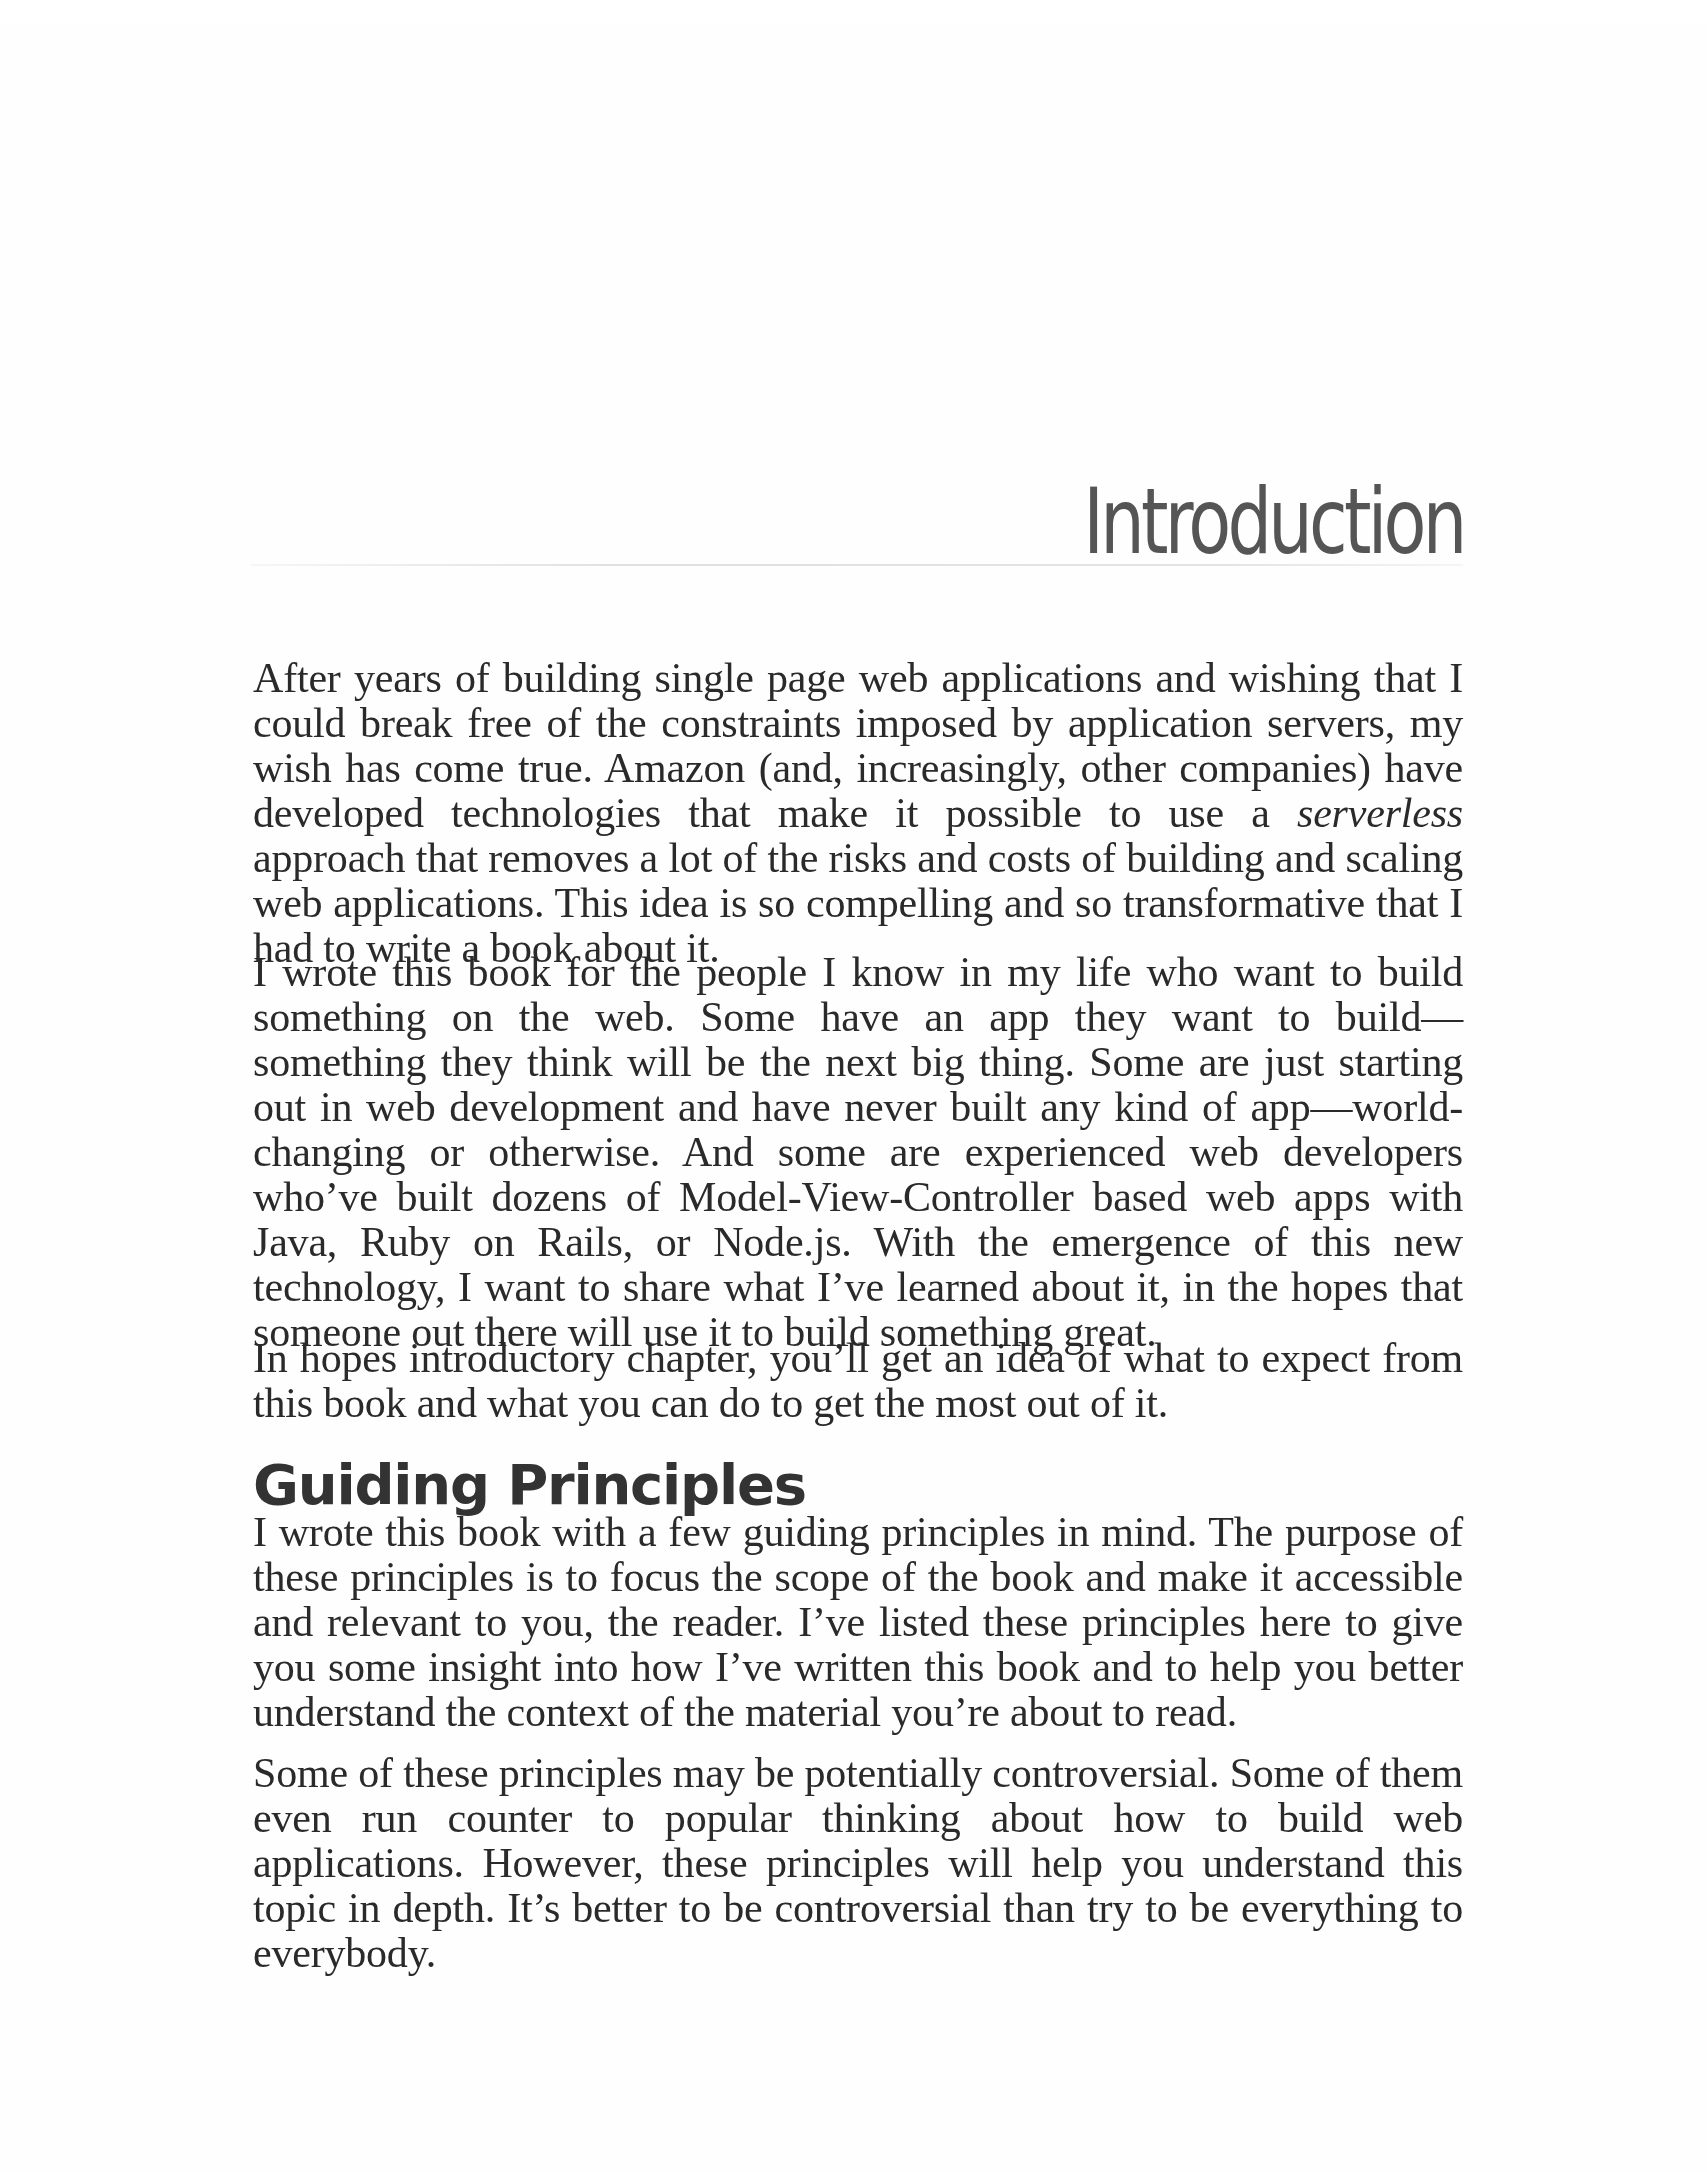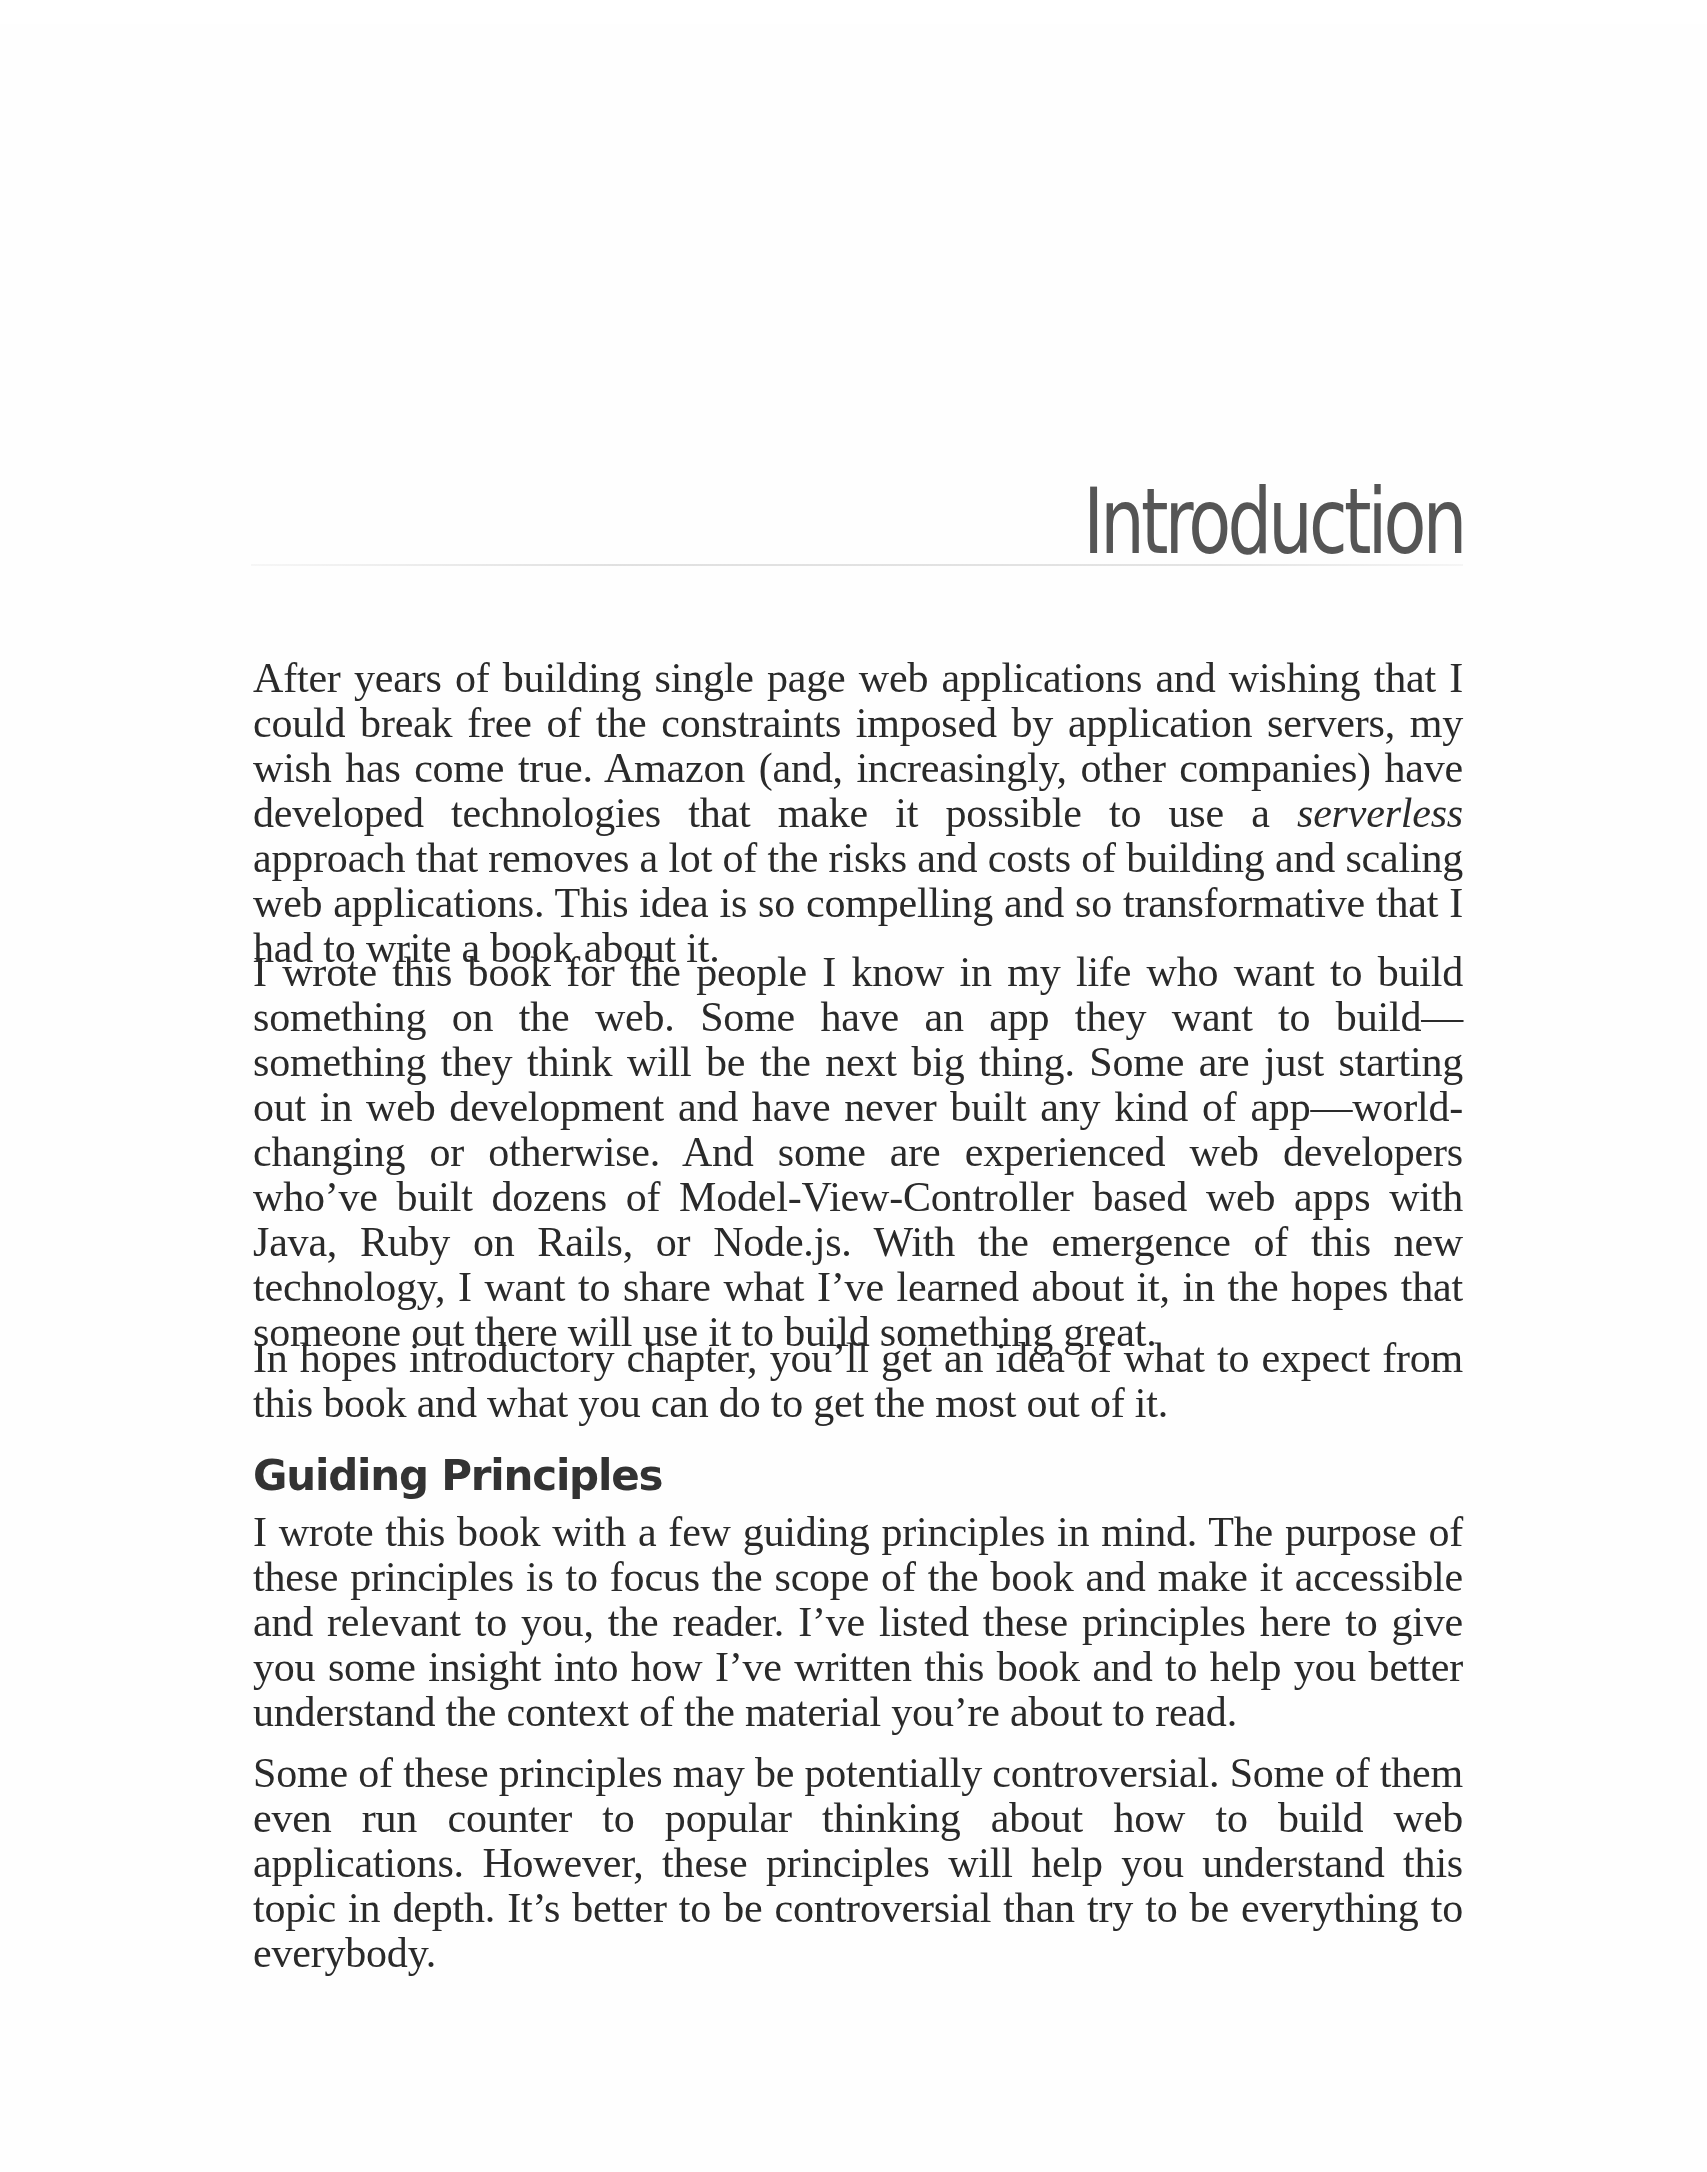--- a/index.html
+++ b/index.html
@@ -71,21 +71,21 @@
     #p1 { position: absolute; top: 632px; }
     #p2 { position: absolute; top: 926px; }
     #p3 { position: absolute; top: 1312px; }
     .section-heading {
       position: absolute;
       left: 253px;
       top: 1427px;
       margin: 0;
       font-family: "DejaVu Sans", sans-serif;
       font-weight: bold;
-      font-size: 42px;
+      font-size: 56px;
       color: #333333;
       letter-spacing: -1.2px;
       line-height: 1.2;
     }
     #p4 { position: absolute; top: 1486px; }
     #p5 { position: absolute; top: 1727px; }
   </style>
 </head>
 <body>
 

